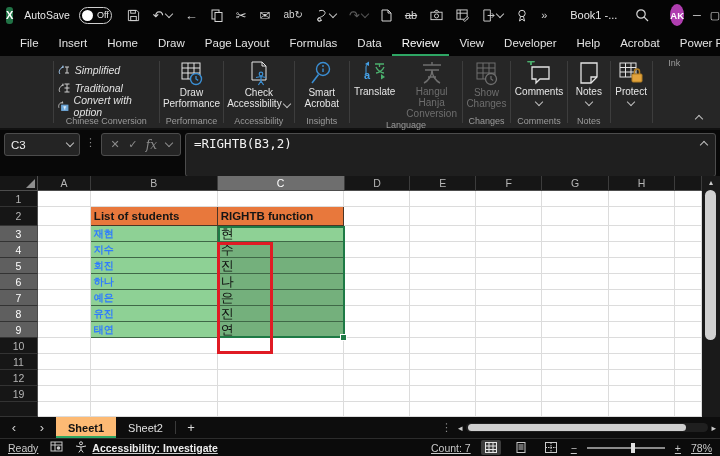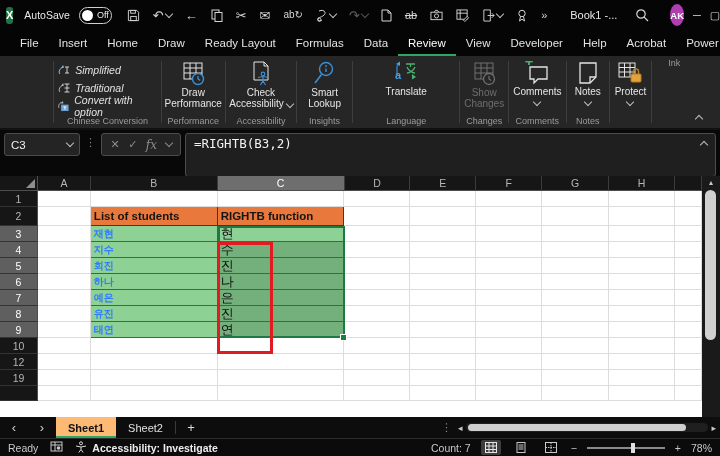--- a/index.html
+++ b/index.html
@@ -100,21 +100,21 @@
   .stab.active{background:#fdba74;color:#111;font-weight:bold;box-shadow:inset 0 -2px 0 var(--accent-green-bright,#2ea664);}
   .ssep{width:1px;background:#3a3a3a;margin:4px 0;}
   .addsheet{width:30px;display:flex;align-items:center;justify-content:center;color:#dcdcdc;font-size:13px;}
   #sheettabs .right{margin-left:auto;display:flex;align-items:center;gap:6px;padding-right:4px;}
   #hscroll{width:258px;height:13px;display:flex;align-items:center;gap:3px;}
   #hscroll .arr{color:#c9c9c9;font-size:9px;}
   #htrack{flex:1;height:9px;background:#1f1f1f;border-radius:5px;position:relative;}
   #hthumb{position:absolute;left:2px;top:1px;width:218px;height:7px;background:#cfcfcf;border-radius:4px;}
   
   #statusbar{top:438px;height:18px;background:#0b0b0b;border-top:1px solid #2c2c2c;
-             display:flex;align-items:center;font-size:10.5px;color:#c9c9c9;padding:0 8px;gap:12px;}
+             display:flex;align-items:center;font-size:10.5px;color:#c9c9c9;padding:0 8px;gap:12px;text-decoration:underline;}
   #statusbar .strong{color:#ededed;font-weight:bold;}
   #statusbar .right{margin-left:auto;display:flex;align-items:center;gap:10px;}
   .viewbtn{width:20px;height:15px;display:flex;align-items:center;justify-content:center;border-radius:2px;}
   .viewbtn.active{background:#3d3d3d;}
   #zoomtrack{width:78px;height:2px;background:#8a8a8a;position:relative;}
   #zoomhandle{position:absolute;left:44px;top:-4px;width:4px;height:10px;background:#e0e0e0;}
 </style>
 </head>
 <body>
 
@@ -201,21 +201,21 @@
   <span class="winbtn">▢</span>
 
 </div>
 
 <div class="band" id="tabrow">
   <div id="tabstrip">
       <div class="tab">File</div>
       <div class="tab">Insert</div>
       <div class="tab">Home</div>
       <div class="tab">Draw</div>
-      <div class="tab">Ready Layout</div>
+      <div class="tab">Page Layout</div>
       <div class="tab">Formulas</div>
       <div class="tab">Data</div>
       <div class="tab active">Review</div>
       <div class="tab">View</div>
       <div class="tab">Developer</div>
       <div class="tab">Help</div>
       <div class="tab">Acrobat</div>
       <div class="tab">Power Pivot</div>
     </div>
 
@@ -295,38 +295,44 @@
 
   <div class="rgroup" style="width:58px;">
     <div class="rbody">
       <div class="bigbtn">
         <svg width="23" height="25" viewBox="0 0 23 25">
             <circle cx="13" cy="8" r="6.5" fill="none" stroke="#3b8fd4" stroke-width="1.4"></circle>
             <path d="M8.5 13.5L2 22" fill="none" stroke="#3b8fd4" stroke-width="1.6"></path>
             <circle cx="13" cy="5" r="0.9" fill="#3b8fd4"></circle>
             <path d="M13 7.5V11" stroke="#3b8fd4" stroke-width="1.4"></path>
           </svg>
-        <span>Smart Lookup</span>
+        <span>Smart Acrobat</span>
       </div>
     </div>
     <div class="glabel">Insights</div>
   </div>
   <div class="rdiv"></div>
 
   <div class="rgroup" style="width:112px;">
     <div class="rbody">
       <div class="bigbtn" style="width:46px;">
         <svg width="24" height="24" viewBox="0 0 24 24">
             <path d="M3 14V6c0-2 1.5-3 3-3" fill="none" stroke="#45a0e6"></path>
             <text x="1" y="18" font-size="11" fill="#45a0e6" font-weight="bold">a</text>
             <path d="M12 3h9M16.5 3v3M13 6c1.5 4 6 6 8 6M21 6c-1.5 4-6 6-8 6" fill="none" stroke="#4cb06e" stroke-width="1.3"></path>
             <path d="M2 3l4-2.5V5z" fill="#45a0e6"></path>
             <path d="M22 16l-4 2.5V13z" fill="#4cb06e"></path>
           </svg>
         <span>Translate</span>
+      </div>
+      <div class="bigbtn dis" style="width:58px;">
+        <svg width="22" height="24" viewBox="0 0 22 24">
+            <path d="M2 4h18M11 1v3M4 9h14M11 9c0 6-4 11-8 13M11 9c0 6 4 11 8 13M7 16h8" fill="none" stroke="#6f6f6f" stroke-width="1.4"></path>
+          </svg>
+        <span>Hangul Hanja Conversion</span>
       </div>
     </div>
     <div class="glabel">Language</div>
   </div>
   <div class="rdiv"></div>
 
   <div class="rgroup" style="width:50px;">
     <div class="rbody">
       <div class="bigbtn dis">
         <svg width="24" height="25" viewBox="0 0 24 25">
@@ -536,20 +542,32 @@
           <div class="cell resd" style="width: 127px;">연</div>
           <div class="cell" style="width: 66px;"></div>
           <div class="cell" style="width: 66px;"></div>
           <div class="cell" style="width: 66px;"></div>
           <div class="cell" style="width: 67px;"></div>
           <div class="cell" style="width: 66px;"></div>
           <div class="cell" style="width: 27px;"></div>
         </div>
         <div class="grow" style="height: 16px;">
           <div class="rh">10</div>
+          <div class="cell" style="width: 53px;"></div>
+          <div class="cell" style="width: 127px;"></div>
+          <div class="cell" style="width: 127px;"></div>
+          <div class="cell" style="width: 66px;"></div>
+          <div class="cell" style="width: 66px;"></div>
+          <div class="cell" style="width: 66px;"></div>
+          <div class="cell" style="width: 67px;"></div>
+          <div class="cell" style="width: 66px;"></div>
+          <div class="cell" style="width: 27px;"></div>
+        </div>
+        <div class="grow" style="height: 16px;">
+          <div class="rh">11</div>
           <div class="cell" style="width: 53px;"></div>
           <div class="cell" style="width: 127px;"></div>
           <div class="cell" style="width: 127px;"></div>
           <div class="cell" style="width: 66px;"></div>
           <div class="cell" style="width: 66px;"></div>
           <div class="cell" style="width: 66px;"></div>
           <div class="cell" style="width: 67px;"></div>
           <div class="cell" style="width: 66px;"></div>
           <div class="cell" style="width: 27px;"></div>
         </div>

